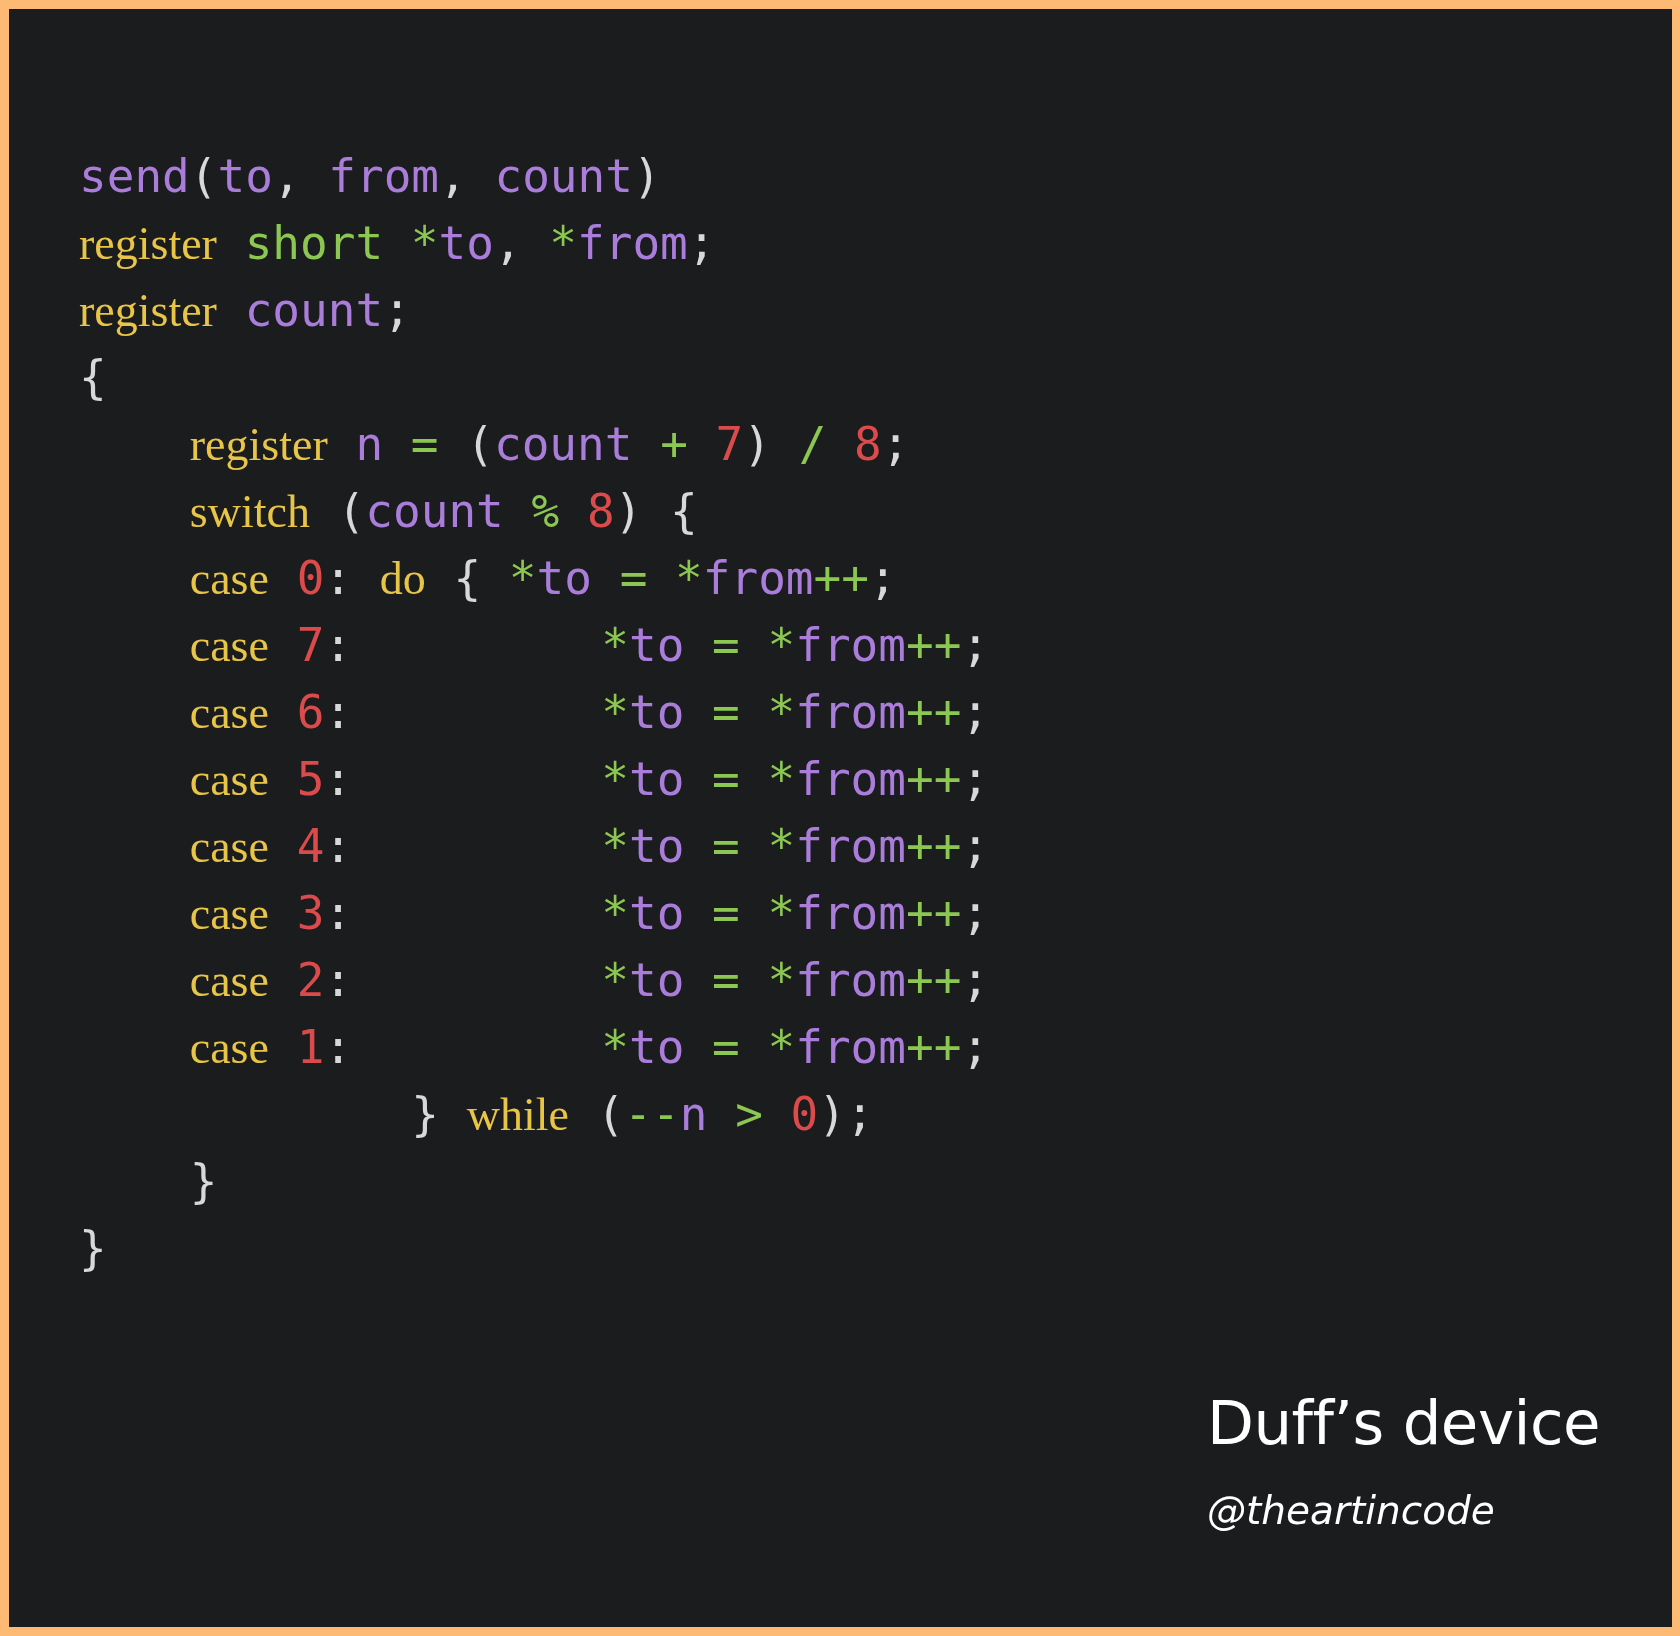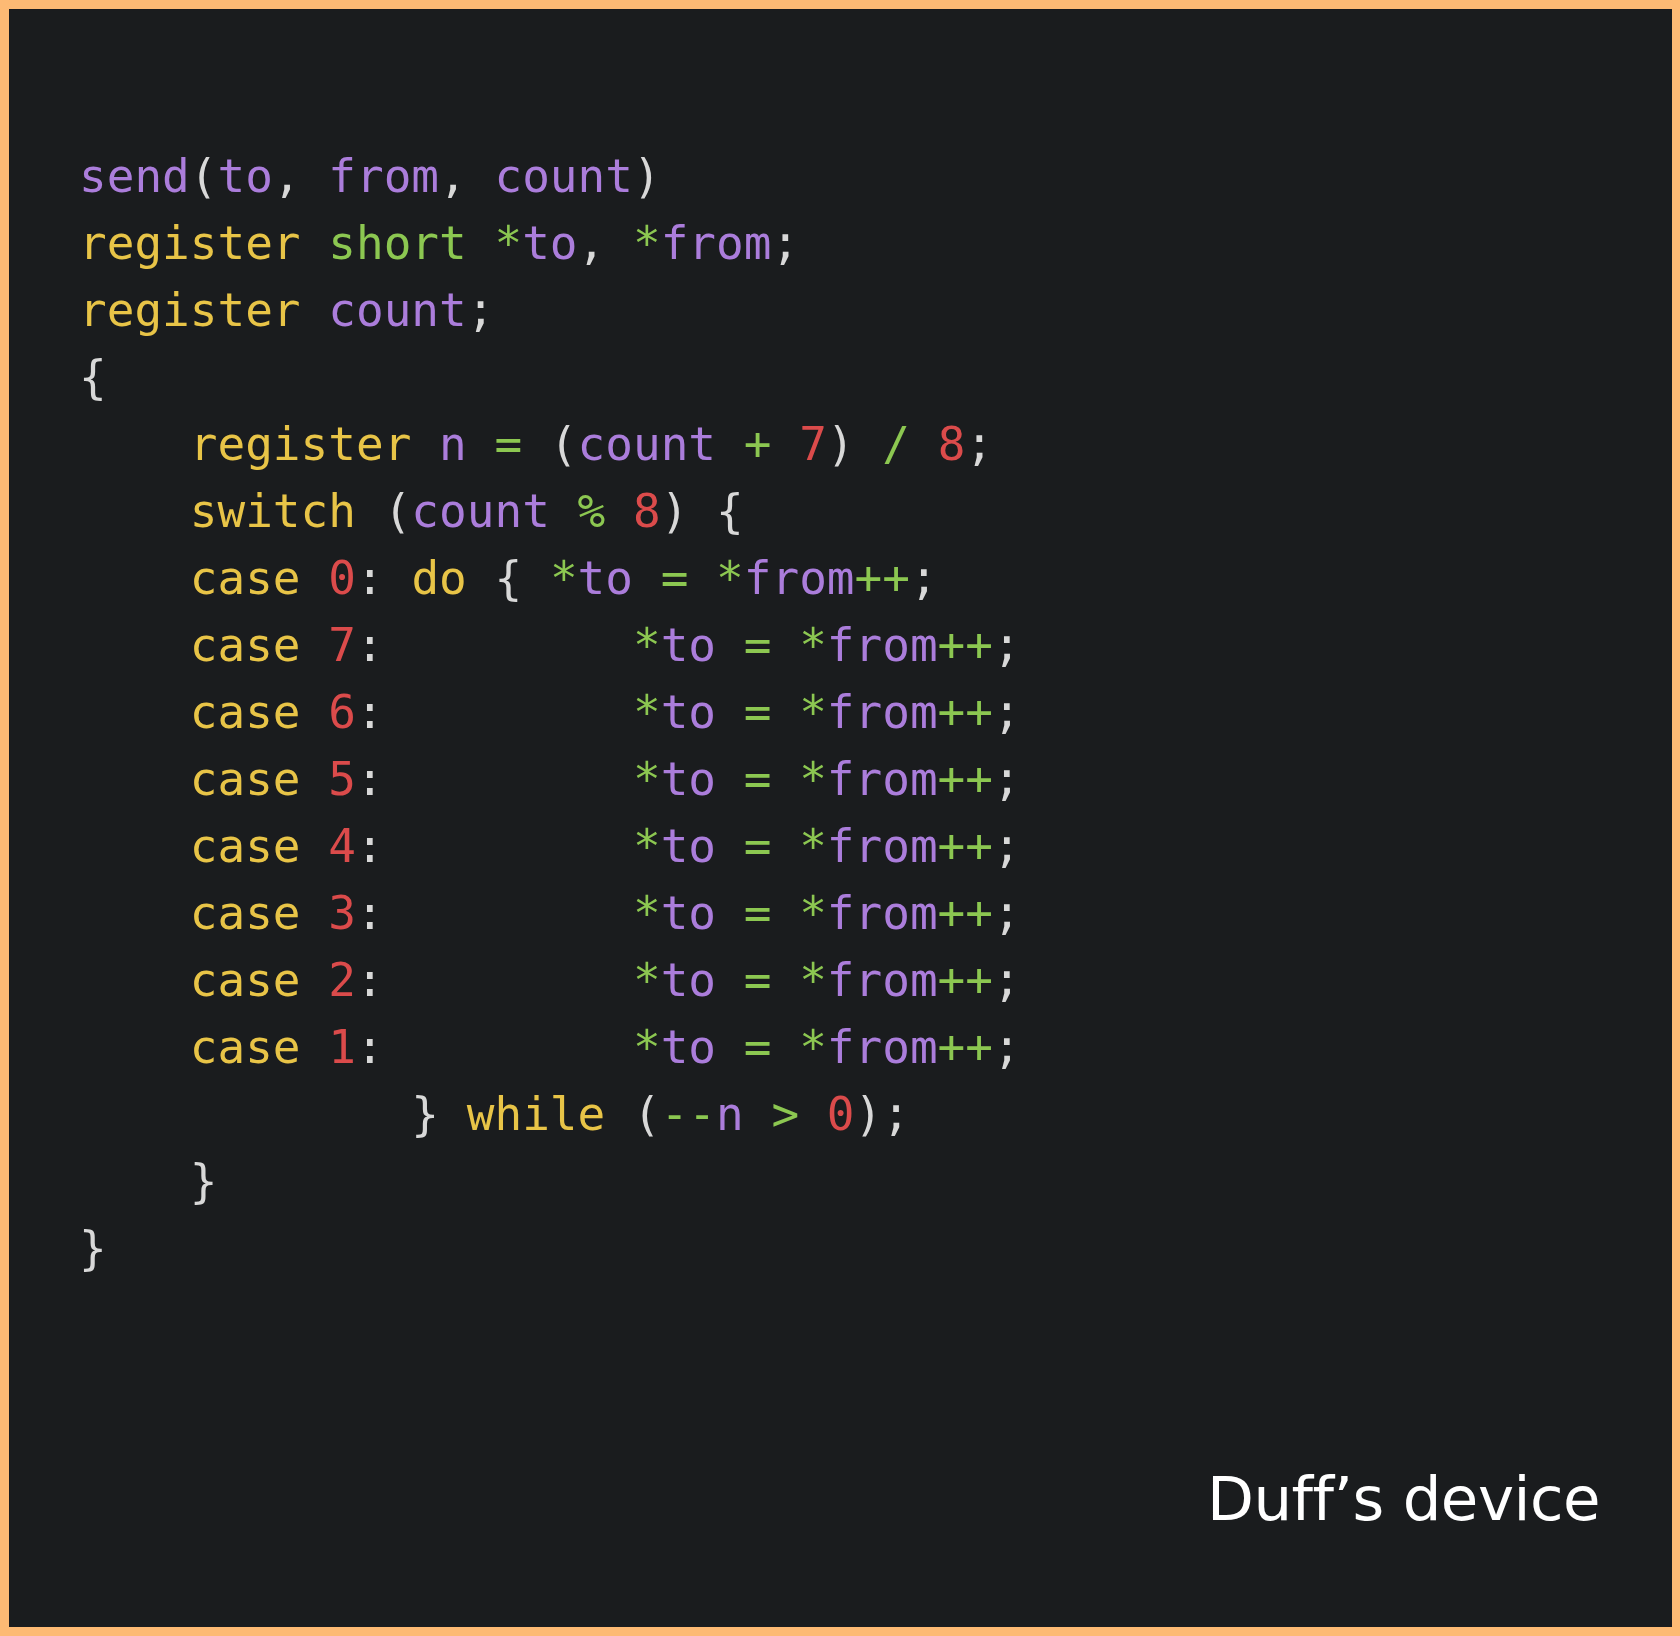--- a/index.html
+++ b/index.html
@@ -41,21 +41,21 @@
     font-family: "DejaVu Sans Mono", monospace;
     font-size: 46px;
     line-height: 67px;
     letter-spacing: 0px;
     white-space: pre;
     color: #d8d8d8;
     -webkit-font-smoothing: antialiased;
   }
   .ln { display: block; height: 67px; }
 
-  .kw   { color: #e8c447; }   
+  .kw   { color: #e8c447; font-family: Liberation Serif, serif; }   
   .typ  { color: #8cc751; text-align: center; }   
   .id   { color: #ab7ddb; }   
   .op   { color: #8cc751; }   
   .num  { color: #db4b4b; }   
   .pun  { color: #d8d8d8; }   
 
   #caption-block {
     position: absolute;
     right: 72px;
     bottom: 92px;
@@ -83,16 +83,17 @@
 </head>
 <body>
 
 <div id="frame">
   <div id="code-card">
 
     <pre id="code-block"><span class="ln"><span class="id">send</span><span class="pun">(</span><span class="id">to</span><span class="pun">,</span><span class="pun"> </span><span class="id">from</span><span class="pun">,</span><span class="pun"> </span><span class="id">count</span><span class="pun">)</span></span><span class="ln"><span class="kw">register</span><span class="pun"> </span><span class="typ">short</span><span class="pun"> </span><span class="op">*</span><span class="id">to</span><span class="pun">,</span><span class="pun"> </span><span class="op">*</span><span class="id">from</span><span class="pun">;</span></span><span class="ln"><span class="kw">register</span><span class="pun"> </span><span class="id">count</span><span class="pun">;</span></span><span class="ln"><span class="pun">{</span></span><span class="ln"><span class="pun">    </span><span class="kw">register</span><span class="pun"> </span><span class="id">n</span><span class="pun"> </span><span class="op">=</span><span class="pun"> </span><span class="pun">(</span><span class="id">count</span><span class="pun"> </span><span class="op">+</span><span class="pun"> </span><span class="num">7</span><span class="pun">)</span><span class="pun"> </span><span class="op">/</span><span class="pun"> </span><span class="num">8</span><span class="pun">;</span></span><span class="ln"><span class="pun">    </span><span class="kw">switch</span><span class="pun"> </span><span class="pun">(</span><span class="id">count</span><span class="pun"> </span><span class="op">%</span><span class="pun"> </span><span class="num">8</span><span class="pun">)</span><span class="pun"> </span><span class="pun">{</span></span><span class="ln"><span class="pun">    </span><span class="kw">case</span><span class="pun"> </span><span class="num">0</span><span class="pun">:</span><span class="pun"> </span><span class="kw">do</span><span class="pun"> </span><span class="pun">{</span><span class="pun"> </span><span class="op">*</span><span class="id">to</span><span class="pun"> </span><span class="op">=</span><span class="pun"> </span><span class="op">*</span><span class="id">from</span><span class="op">++</span><span class="pun">;</span></span><span class="ln"><span class="pun">    </span><span class="kw">case</span><span class="pun"> </span><span class="num">7</span><span class="pun">:</span><span class="pun">         </span><span class="op">*</span><span class="id">to</span><span class="pun"> </span><span class="op">=</span><span class="pun"> </span><span class="op">*</span><span class="id">from</span><span class="op">++</span><span class="pun">;</span></span><span class="ln"><span class="pun">    </span><span class="kw">case</span><span class="pun"> </span><span class="num">6</span><span class="pun">:</span><span class="pun">         </span><span class="op">*</span><span class="id">to</span><span class="pun"> </span><span class="op">=</span><span class="pun"> </span><span class="op">*</span><span class="id">from</span><span class="op">++</span><span class="pun">;</span></span><span class="ln"><span class="pun">    </span><span class="kw">case</span><span class="pun"> </span><span class="num">5</span><span class="pun">:</span><span class="pun">         </span><span class="op">*</span><span class="id">to</span><span class="pun"> </span><span class="op">=</span><span class="pun"> </span><span class="op">*</span><span class="id">from</span><span class="op">++</span><span class="pun">;</span></span><span class="ln"><span class="pun">    </span><span class="kw">case</span><span class="pun"> </span><span class="num">4</span><span class="pun">:</span><span class="pun">         </span><span class="op">*</span><span class="id">to</span><span class="pun"> </span><span class="op">=</span><span class="pun"> </span><span class="op">*</span><span class="id">from</span><span class="op">++</span><span class="pun">;</span></span><span class="ln"><span class="pun">    </span><span class="kw">case</span><span class="pun"> </span><span class="num">3</span><span class="pun">:</span><span class="pun">         </span><span class="op">*</span><span class="id">to</span><span class="pun"> </span><span class="op">=</span><span class="pun"> </span><span class="op">*</span><span class="id">from</span><span class="op">++</span><span class="pun">;</span></span><span class="ln"><span class="pun">    </span><span class="kw">case</span><span class="pun"> </span><span class="num">2</span><span class="pun">:</span><span class="pun">         </span><span class="op">*</span><span class="id">to</span><span class="pun"> </span><span class="op">=</span><span class="pun"> </span><span class="op">*</span><span class="id">from</span><span class="op">++</span><span class="pun">;</span></span><span class="ln"><span class="pun">    </span><span class="kw">case</span><span class="pun"> </span><span class="num">1</span><span class="pun">:</span><span class="pun">         </span><span class="op">*</span><span class="id">to</span><span class="pun"> </span><span class="op">=</span><span class="pun"> </span><span class="op">*</span><span class="id">from</span><span class="op">++</span><span class="pun">;</span></span><span class="ln"><span class="pun">            </span><span class="pun">}</span><span class="pun"> </span><span class="kw">while</span><span class="pun"> </span><span class="pun">(</span><span class="op">--</span><span class="id">n</span><span class="pun"> </span><span class="op">&gt;</span><span class="pun"> </span><span class="num">0</span><span class="pun">)</span><span class="pun">;</span></span><span class="ln"><span class="pun">    </span><span class="pun">}</span></span><span class="ln"><span class="pun">}</span></span></pre>
 
     <div id="caption-block">
       <div id="caption-title">Duff’s device</div>
+      <div id="caption-handle">@theartincode</div>
     </div>
 
   </div>
 </div>
 
 </body></html>

